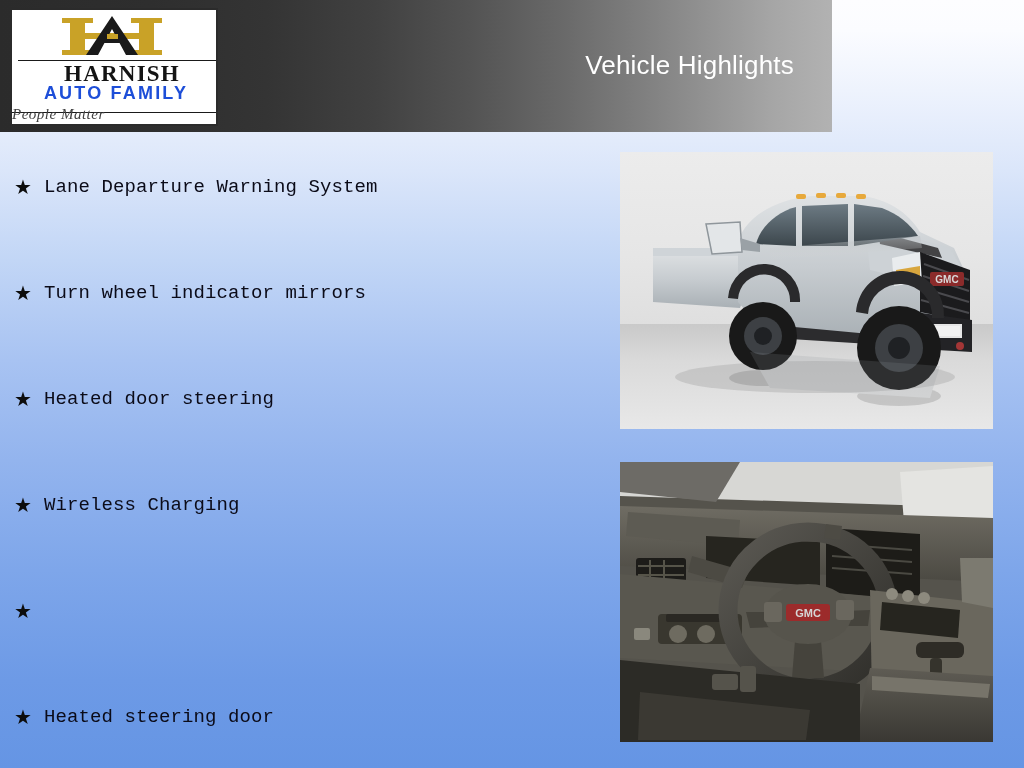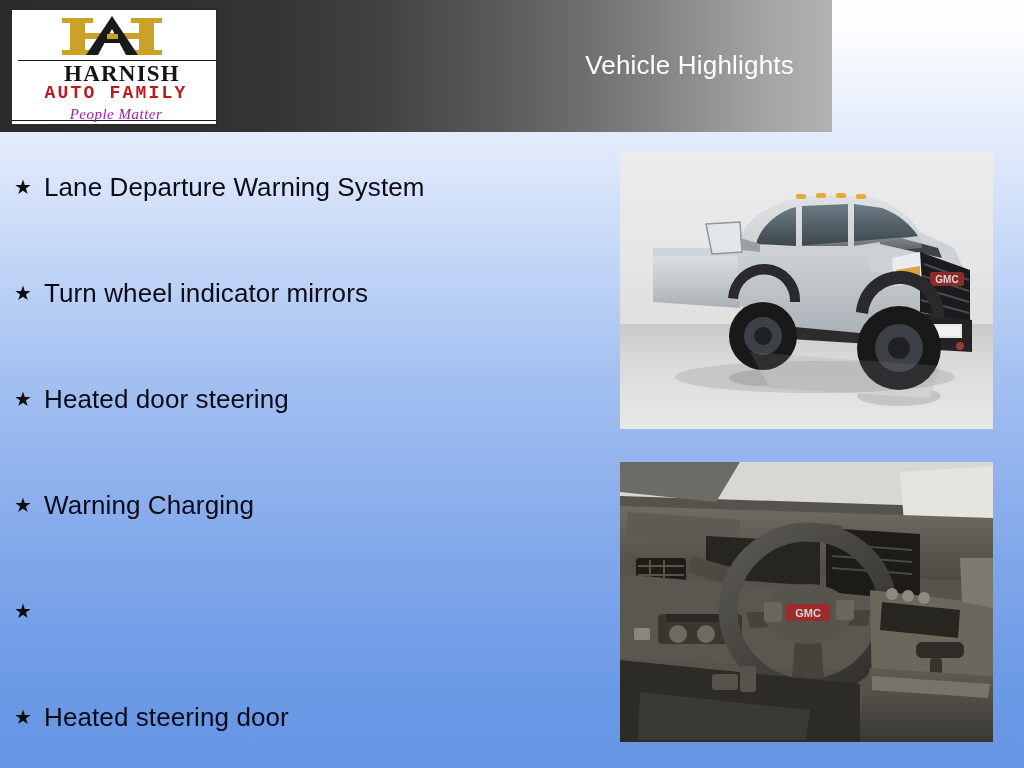--- a/index.html
+++ b/index.html
@@ -95,39 +95,38 @@
     line-height: 1;
     border-top: 1.5px solid #1a1a1a;
     padding-top: 1px;
   }
   .logo-sub {
     position: absolute;
     left: 0;
     top: 74px;
     width: 208px;
     text-align: center;
-    font-family: Liberation Mono, monospace;
+    font-family: Liberation Sans, sans-serif;
     font-size: 18px;
     font-weight: bold;
     letter-spacing: 2.2px;
-    color: #b91c1c;
+    color: #1d4ed8;
     line-height: 1;
     border-bottom: 1.2px solid #1a1a1a;
-    padding-bottom: 18px;
+    padding-bottom: 10px;
   }
   .logo-tagline {
     position: absolute;
     left: 0;
     top: 96px;
     width: 208px;
-    text-align: center;
     font-family: "Liberation Serif", serif;
     font-style: italic;
     font-size: 15px;
-    color: #a21caf;
+    color: #404040;
     letter-spacing: 0.5px;
   }
 
   
   .bullets {
     position: absolute;
     left: 0;
     top: 152px;
     width: 600px;
   }
@@ -139,24 +138,25 @@
     height: 34px;
   }
   .bullet-star {
     font-size: 20px;
     color: #0d0d0d;
     line-height: 1;
     width: 30px;
     flex: 0 0 30px;
   }
   .bullet-text {
-    font-size: 26px;
+    font-size: 19px;
     color: #0b0b18;
     white-space: nowrap;
     letter-spacing: 0.1px;
+    font-family: Liberation Mono, monospace;
   }
 
   
   .photo {
     position: absolute;
     overflow: hidden;
   }
   .photo-truck {
     left: 620px;
     top: 152px;
@@ -226,21 +226,21 @@
     <div class="bullet-row" style="top:124px;">
       <span class="bullet-star">★</span>
       <span class="bullet-text">Turn wheel indicator mirrors</span>
     </div>
     <div class="bullet-row" style="top:230px;">
       <span class="bullet-star">★</span>
       <span class="bullet-text">Heated door steering</span>
     </div>
     <div class="bullet-row" style="top:336px;">
       <span class="bullet-star">★</span>
-      <span class="bullet-text">Warning Charging</span>
+      <span class="bullet-text">Wireless Charging</span>
     </div>
     <div class="bullet-row" style="top:442px;">
       <span class="bullet-star">★</span>
     </div>
     <div class="bullet-row" style="top:548px;">
       <span class="bullet-star">★</span>
       <span class="bullet-text">Heated steering door</span>
     </div>
   </div>
 

